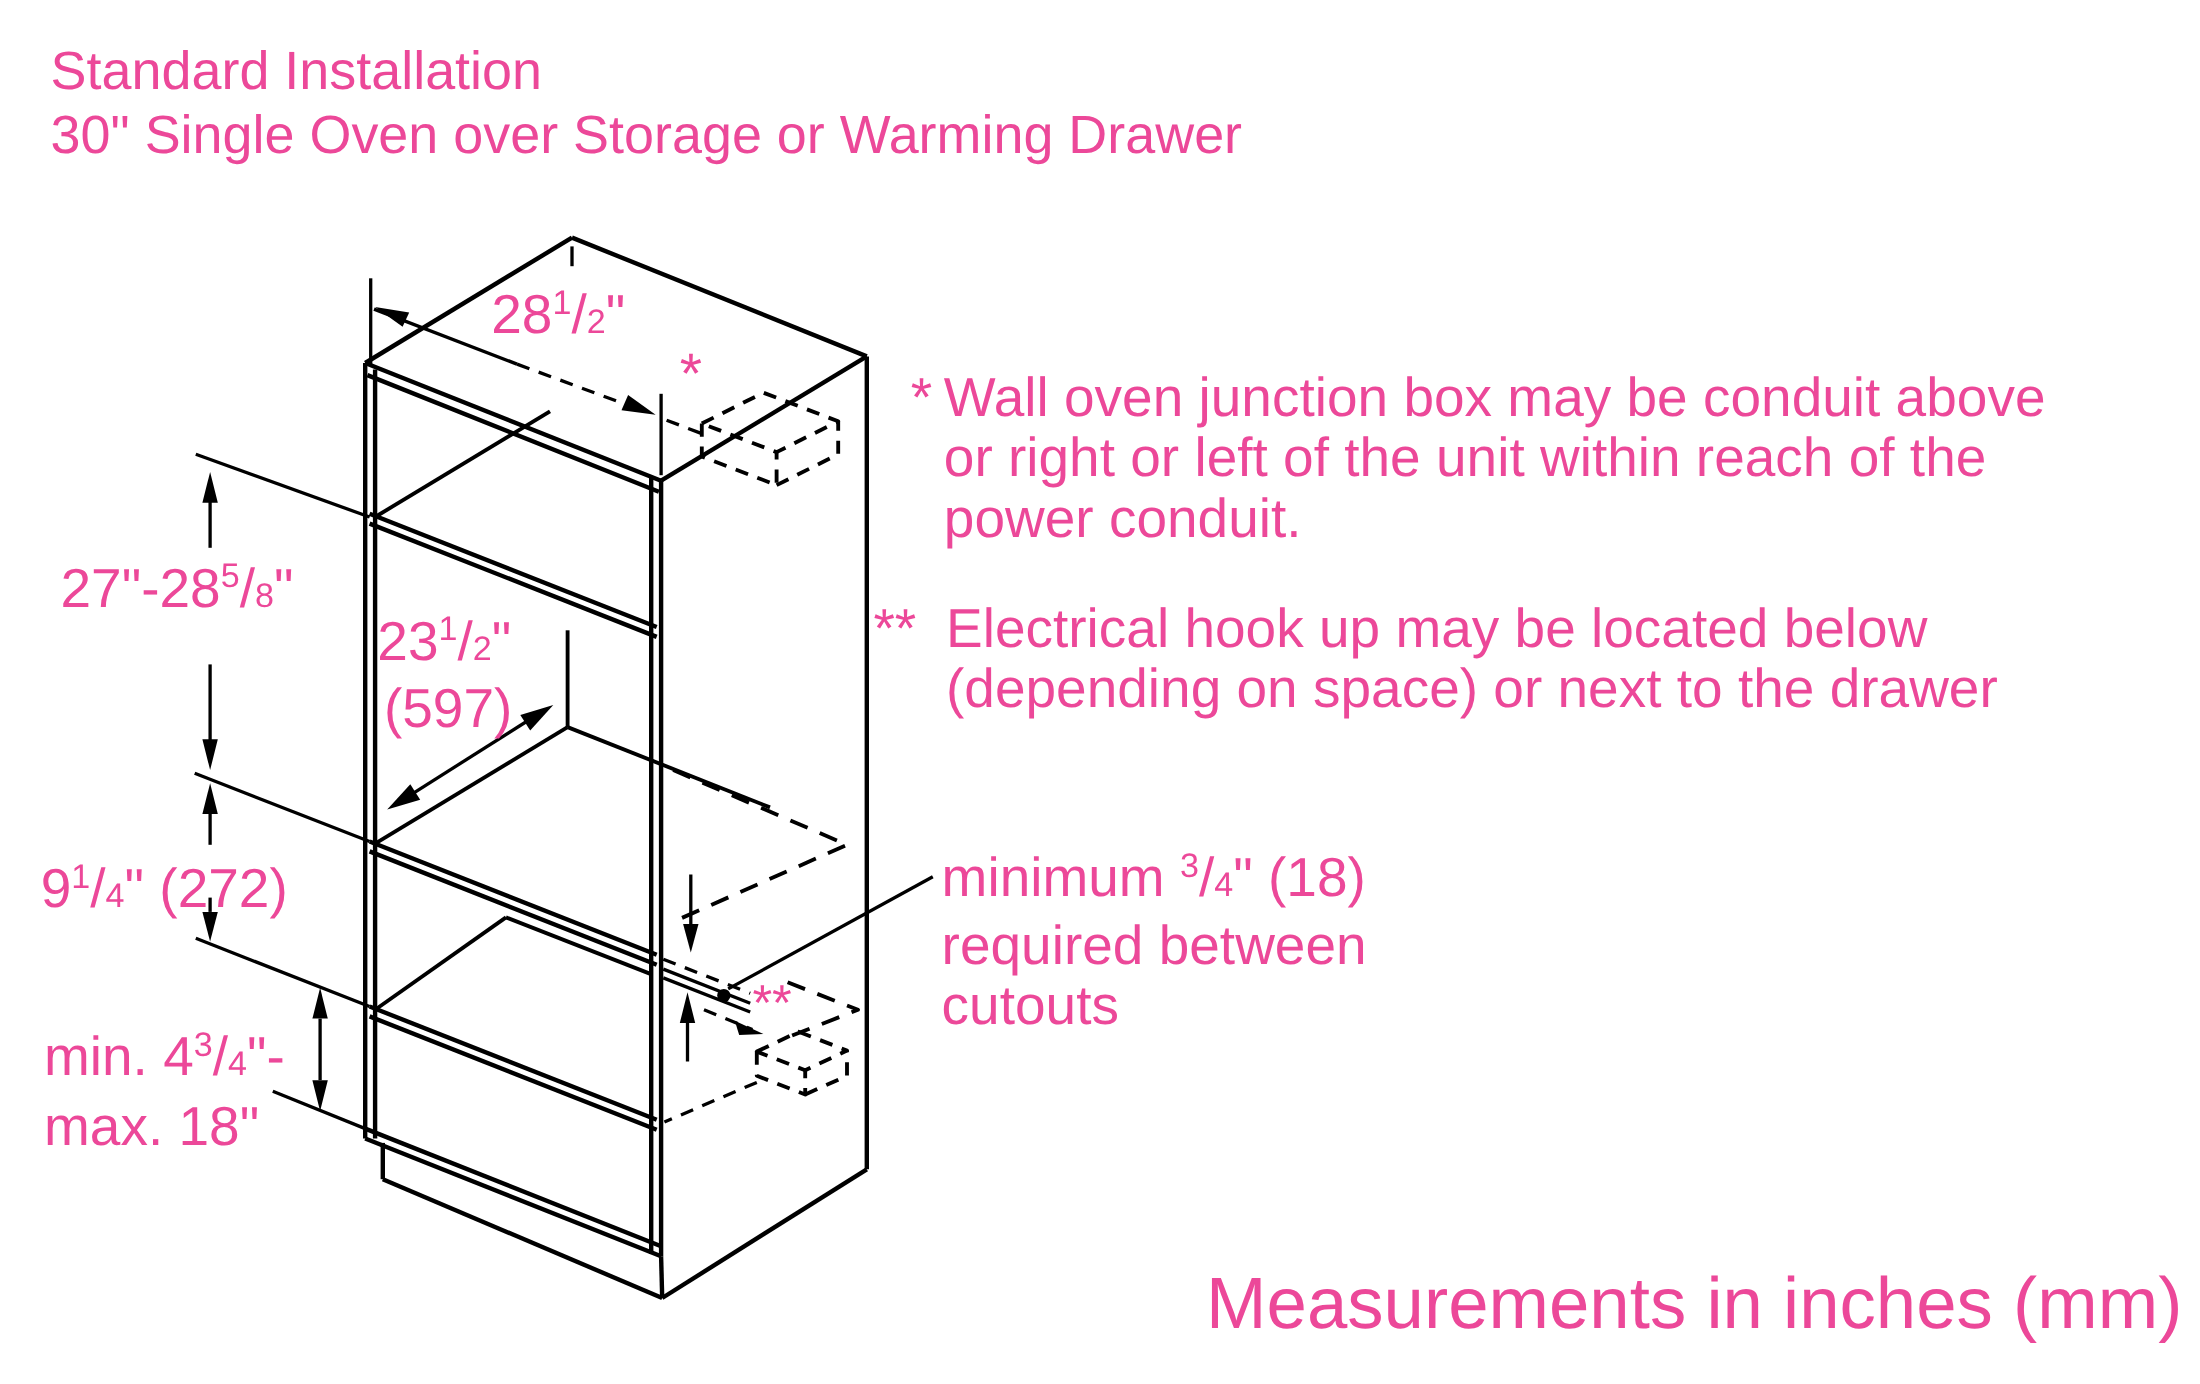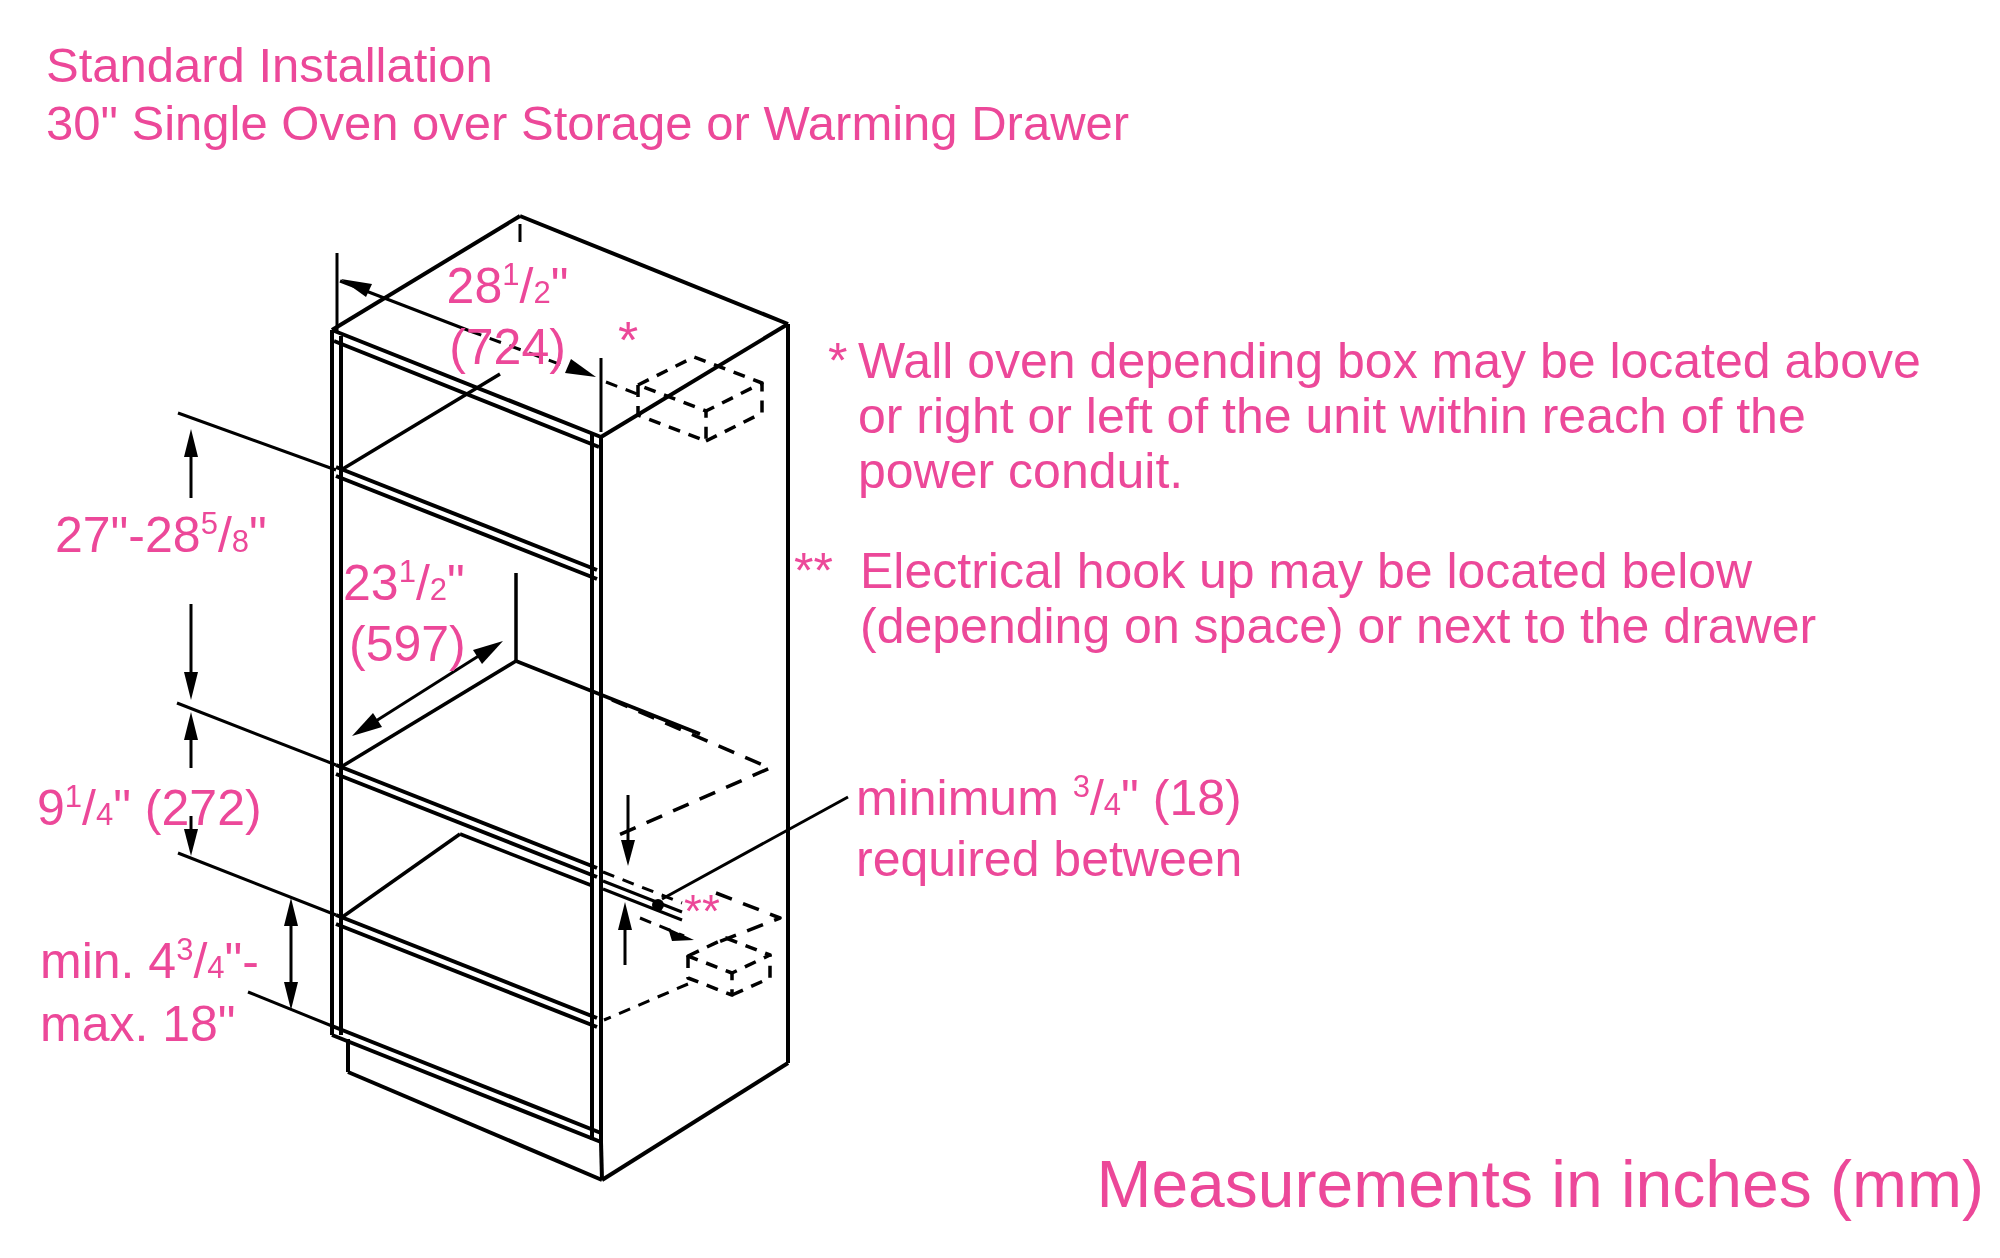--- a/index.html
+++ b/index.html
@@ -121,21 +121,20 @@
     <path class="w3 dashs" d="M688,984 L604,1020"></path>
   </svg>
 
   <div class="abs title" style="left:46px;top:36px">
     <div>Standard Installation</div>
     <div>30" Single Oven over Storage or Warming Drawer</div>
   </div>
 
   <div class="abs dim center" style="left:400px;top:248px;width:215px">
     <div><span>28</span><span class="fnum">1</span><span>/</span><span class="fden">2</span><span>"</span></div>
-    <div>(724)</div>
   </div>
 
   <div class="abs dim" style="left:55px;top:497px">
     <div><span>27"-28</span><span class="fnum">5</span><span>/</span><span class="fden">8</span><span>"</span></div>
   </div>
 
   <div class="abs dim" style="left:343px;top:545px">
     <div><span>23</span><span class="fnum">1</span><span>/</span><span class="fden">2</span><span>"</span></div>
     <div style="padding-left:6px">(597)</div>
   </div>
@@ -147,31 +146,32 @@
   <div class="abs dim" style="left:40px;top:922px;line-height:56px">
     <div><span>min. 4</span><span class="fnum">3</span><span>/</span><span class="fden">4</span><span>"-</span></div>
     <div>max. 18"</div>
   </div>
 
   <div class="abs dmark" style="left:618px;top:310px">*</div>
   <div class="abs dmark" style="left:684px;top:884px;font-size:46px">**</div>
 
   <div class="abs note" style="left:858px;top:334px">
     <span class="marker" style="left:-30px">*</span>
-    <div>Wall oven depending box may be located above</div>
+    <div>Wall oven junction box may be conduit above</div>
     <div>or right or left of the unit within reach of the</div>
     <div>power conduit.</div>
   </div>
 
   <div class="abs note" style="left:860px;top:544px">
     <span class="marker" style="left:-66px">**</span>
     <div>Electrical hook up may be located below</div>
     <div>(depending on space) or next to the drawer</div>
   </div>
 
   <div class="abs note" style="left:856px;top:759px">
     <div><span>minimum </span><span class="fnum">3</span><span>/</span><span class="fden">4</span><span>" (18)</span></div>
     <div>required between</div>
+    <div>cutouts</div>
   </div>
 
   <div class="abs footer" style="right:32px;top:1146px">Measurements in inches (mm)</div>
 
 </div>
 
 </body></html>

